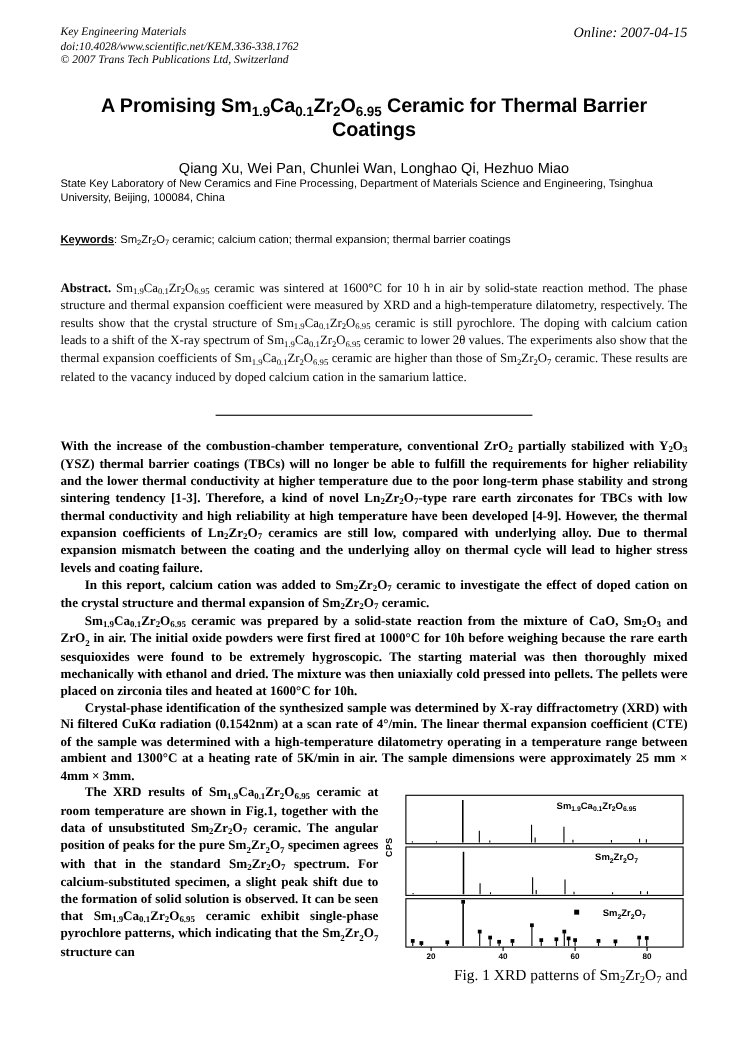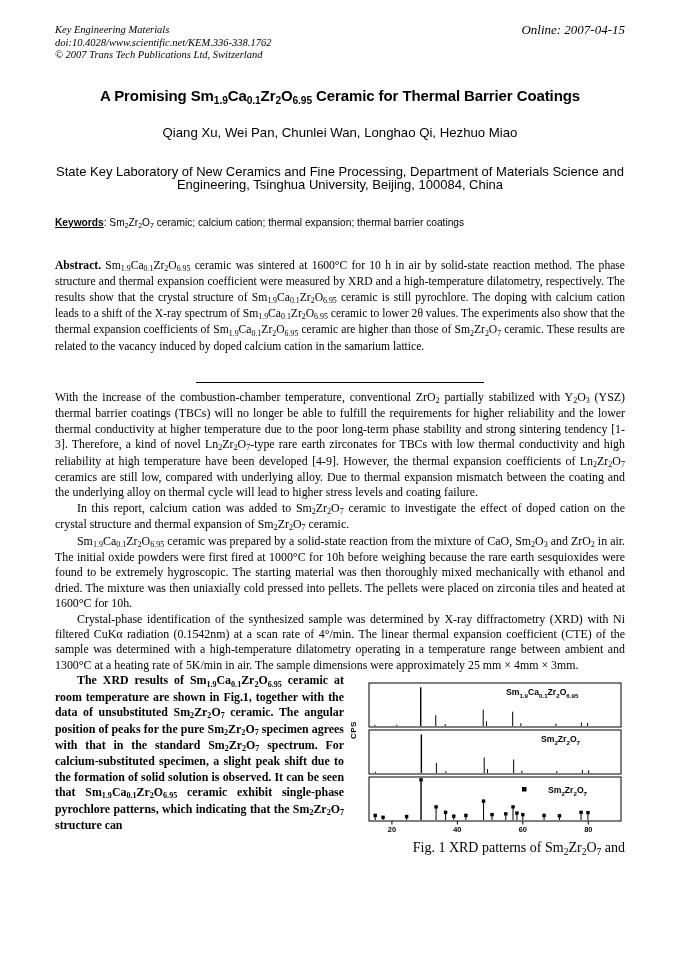--- a/index.html
+++ b/index.html
@@ -43,37 +43,36 @@
   .journal-header .jline {
     font-style: italic;
     white-space: nowrap;
   }
 
   
   .title {
     margin-top: 24px;
     font-family: "Liberation Sans", sans-serif;
     font-weight: bold;
-    font-size: 15px;
+    font-size: 18px;
     text-align: center;
     line-height: 20px;
     letter-spacing: -0.1px;
   }
   .authors {
     margin-top: 17px;
     font-family: "Liberation Sans", sans-serif;
     font-size: 13.2px;
     text-align: center;
     line-height: 16px;
   }
   .affiliation {
-    margin-top: 24px;
-    font-family: "Liberation Sans", sans-serif;
-    font-size: 13px;
-    text-align: center;
+    margin-top: 0;
+    font-family: "Liberation Sans", sans-serif;
+    font-size: 10px;
     line-height: 13.2px;
   }
 
   
   .keywords {
     margin-top: 25px;
     font-family: "Liberation Sans", sans-serif;
     font-size: 10.2px;
     line-height: 13px;
   }
@@ -101,23 +100,25 @@
   .rule {
     display: inline-block;
     width: 288px;
     height: 0;
     border-top: 1px solid #000;
     vertical-align: middle;
   }
 
   
   .body {
+    margin-top: 12px;
     font-size: 11.9px;
     line-height: 15.4px;
     text-align: justify;
+    font-weight: bold;
   }
   .body p {
     margin: 0;
   }
   .body p.indent {
     text-indent: 22px;
   }
 
   
   .lower {

